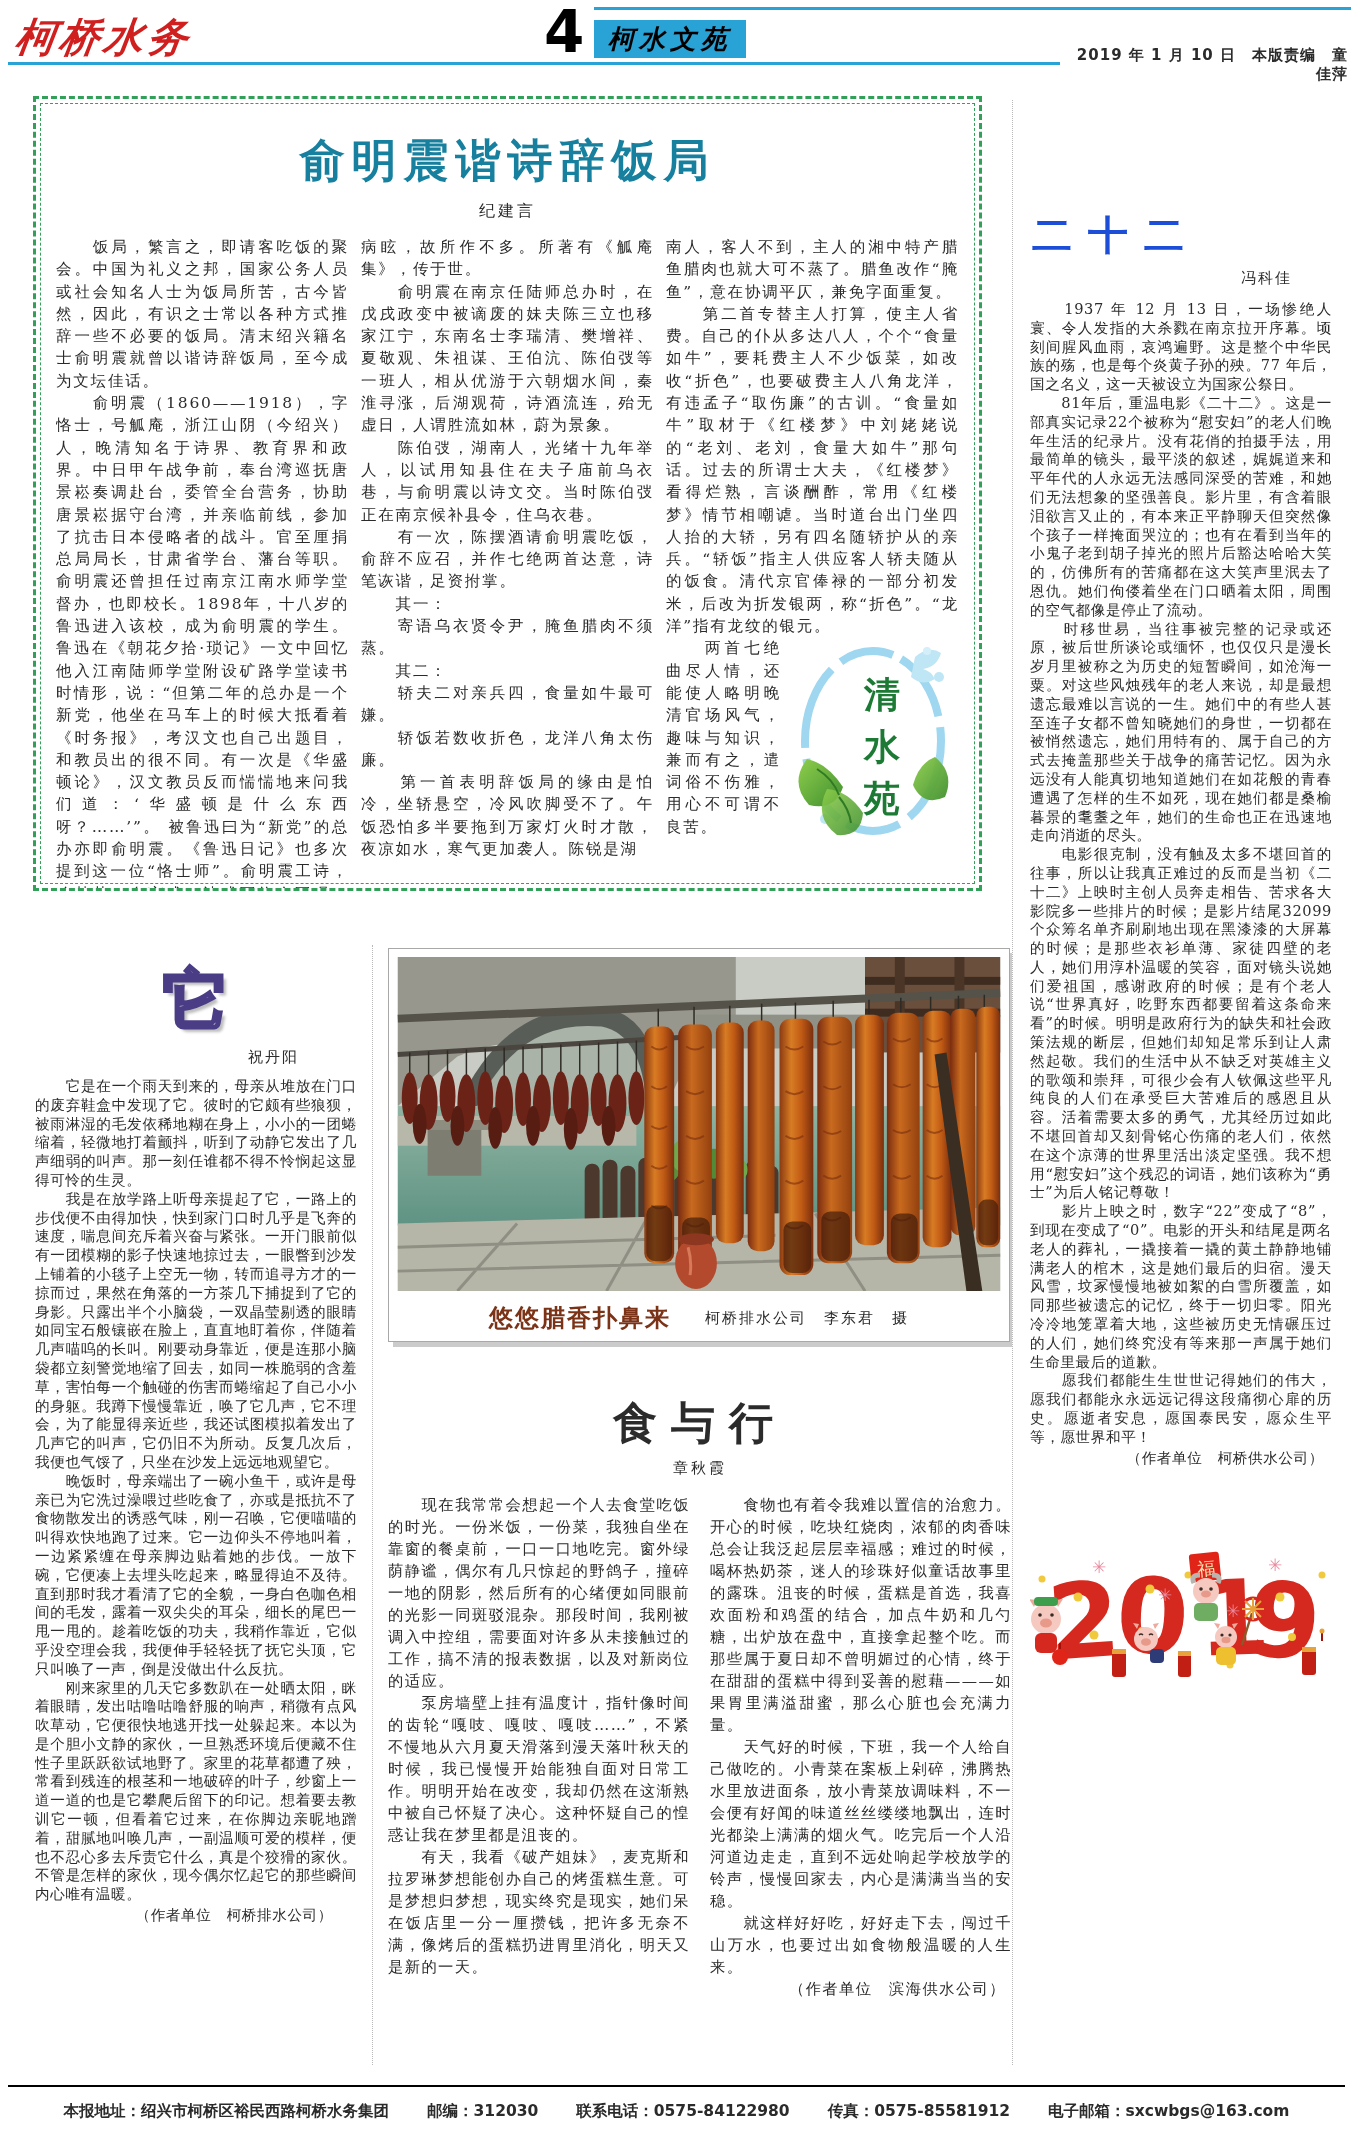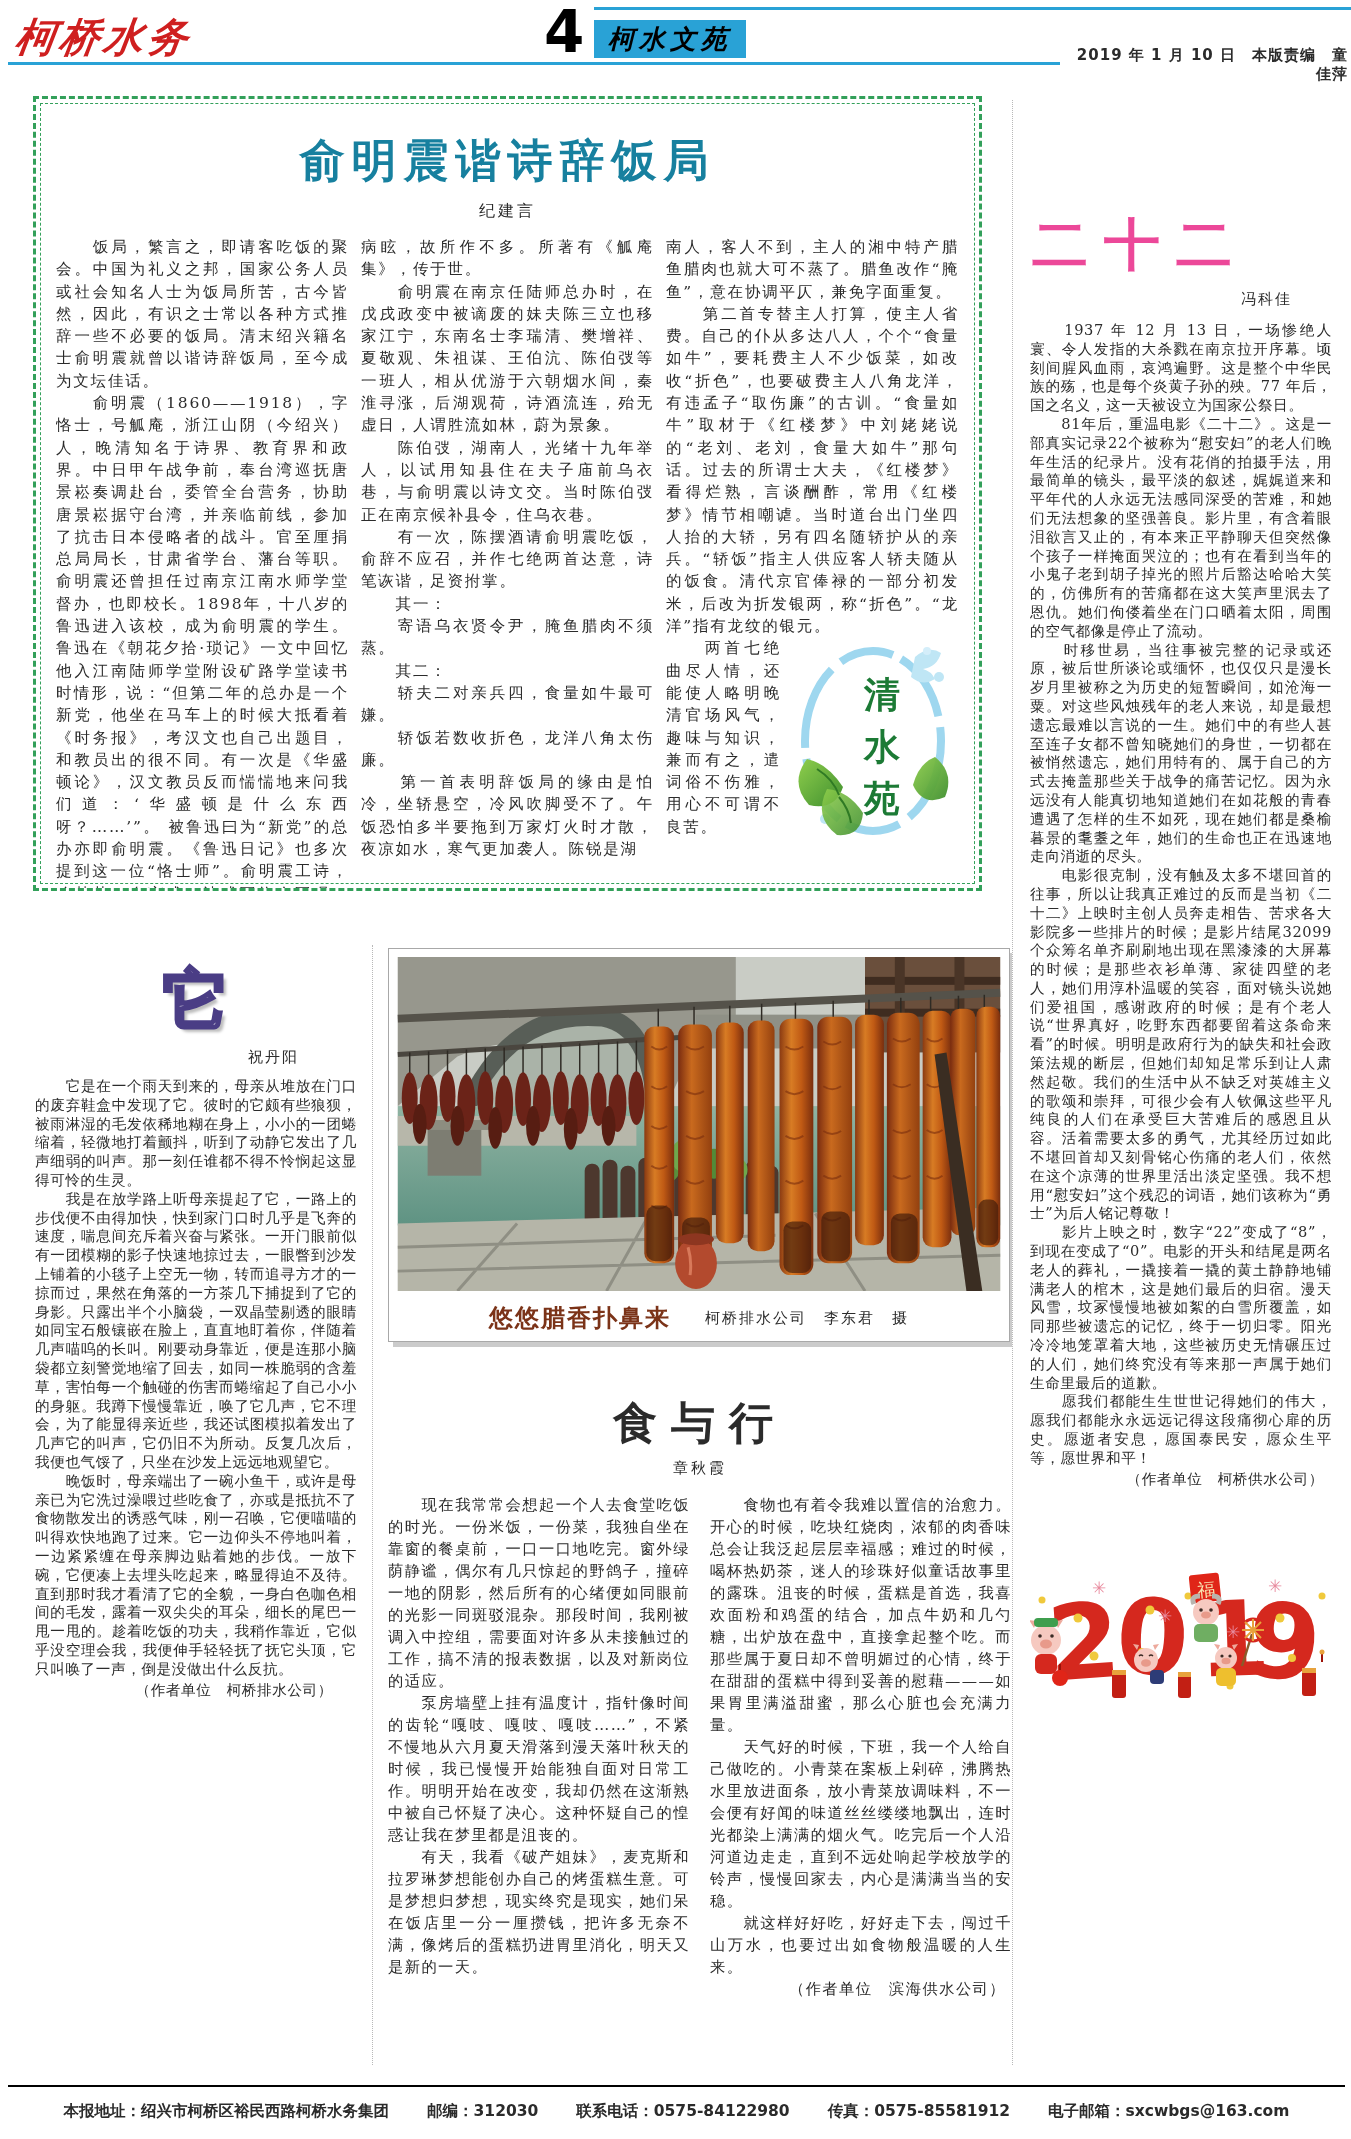--- a/index.html
+++ b/index.html
@@ -28,21 +28,21 @@
                letter-spacing:7px;margin:22px 0 10px 0;}
   #feast-author{text-align:center;font-size:16px;letter-spacing:3px;margin-bottom:14px;}
   #feast-cols{display:flex;gap:12px;height:664px;overflow:hidden;}
   .fcol{width:295px;overflow:hidden;font-size:15.5px;line-height:22.3px;
         letter-spacing:1.8px;text-align:justify;}
   .para{margin:0;}
   
   #stamp{float:right;width:172px;height:205px;margin:2px 0 0 6px;}
   
   #right-col{left:1030px;top:160px;width:302px;height:1905px;overflow:hidden;}
-  #tt-title{color:#ec4899;font-size:56px;font-weight:bold;letter-spacing:16px;margin:48px 0 6px 2px;}
+  #tt-title{color:#1d4ed8;font-size:40px;font-weight:bold;letter-spacing:16px;margin:48px 0 6px 2px;}
   #tt-author{text-align:right;padding-right:40px;font-size:15px;letter-spacing:2px;margin-bottom:12px;}
   .body-s{font-size:14.6px;line-height:18.8px;letter-spacing:0.6px;text-align:justify;}
   #tt-sig{text-align:right;padding-right:8px;margin-top:2px;}
   #newyear{margin-top:78px;}
   
   #it-block{left:35px;top:942px;width:322px;height:1125px;overflow:hidden;}
   #it-title{text-align:center;font-size:66px;font-weight:bold;color:#fff;
             -webkit-text-stroke:3px #4a3d85;text-shadow:4px 4px 3px #bdbdbd;margin:14px 0 2px;}
   #it-author{text-align:right;padding-right:58px;font-size:15px;letter-spacing:2px;margin-bottom:10px;}
   #it-sig{text-align:right;padding-right:24px;margin-top:2px;}
@@ -135,20 +135,21 @@
     </div>
   </div>
 
   <div class="abs" id="it-block">
     <div id="it-title" class="sans">它</div>
     <div id="it-author">祝丹阳</div>
     <div class="body-s">
         <p class="para">　　它是在一个雨天到来的，母亲从堆放在门口的废弃鞋盒中发现了它。彼时的它颇有些狼狈，被雨淋湿的毛发依稀地糊在身上，小小的一团蜷缩着，轻微地打着颤抖，听到了动静它发出了几声细弱的叫声。那一刻任谁都不得不怜悯起这显得可怜的生灵。</p>
         <p class="para">　　我是在放学路上听母亲提起了它，一路上的步伐便不由得加快，快到家门口时几乎是飞奔的速度，喘息间充斥着兴奋与紧张。一开门眼前似有一团模糊的影子快速地掠过去，一眼瞥到沙发上铺着的小毯子上空无一物，转而追寻方才的一掠而过，果然在角落的一方茶几下捕捉到了它的身影。只露出半个小脑袋，一双晶莹剔透的眼睛如同宝石般镶嵌在脸上，直直地盯着你，伴随着几声喵呜的长叫。刚要动身靠近，便是连那小脑袋都立刻警觉地缩了回去，如同一株脆弱的含羞草，害怕每一个触碰的伤害而蜷缩起了自己小小的身躯。我蹲下慢慢靠近，唤了它几声，它不理会，为了能显得亲近些，我还试图模拟着发出了几声它的叫声，它仍旧不为所动。反复几次后，我便也气馁了，只坐在沙发上远远地观望它。</p>
         <p class="para">　　晚饭时，母亲端出了一碗小鱼干，或许是母亲已为它洗过澡喂过些吃食了，亦或是抵抗不了食物散发出的诱惑气味，刚一召唤，它便喵喵的叫得欢快地跑了过来。它一边仰头不停地叫着，一边紧紧缠在母亲脚边贴着她的步伐。一放下碗，它便凑上去埋头吃起来，略显得迫不及待。直到那时我才看清了它的全貌，一身白色咖色相间的毛发，露着一双尖尖的耳朵，细长的尾巴一甩一甩的。趁着吃饭的功夫，我稍作靠近，它似乎没空理会我，我便伸手轻轻抚了抚它头顶，它只叫唤了一声，倒是没做出什么反抗。</p>
+        <p class="para">　　刚来家里的几天它多数趴在一处晒太阳，眯着眼睛，发出咕噜咕噜舒服的响声，稍微有点风吹草动，它便很快地逃开找一处躲起来。本以为是个胆小文静的家伙，一旦熟悉环境后便藏不住性子里跃跃欲试地野了。家里的花草都遭了殃，常看到残连的根茎和一地破碎的叶子，纱窗上一道一道的也是它攀爬后留下的印记。想着要去教训它一顿，但看着它过来，在你脚边亲昵地蹭着，甜腻地叫唤几声，一副温顺可爱的模样，便也不忍心多去斥责它什么，真是个狡猾的家伙。不管是怎样的家伙，现今偶尔忆起它的那些瞬间内心唯有温暖。</p>
       </div>
     <div class="body-s" id="it-sig">（作者单位　柯桥排水公司）</div>
   </div>
 
   <div class="abs" id="mid-block">
     <div id="photo-frame">
       <svg viewBox="0 0 606 336" width="604" height="334">
         <defs>
           <linearGradient id="meat" x1="0" y1="0" x2="1" y2="0">
             <stop offset="0" stop-color="#8a3a12"></stop>

